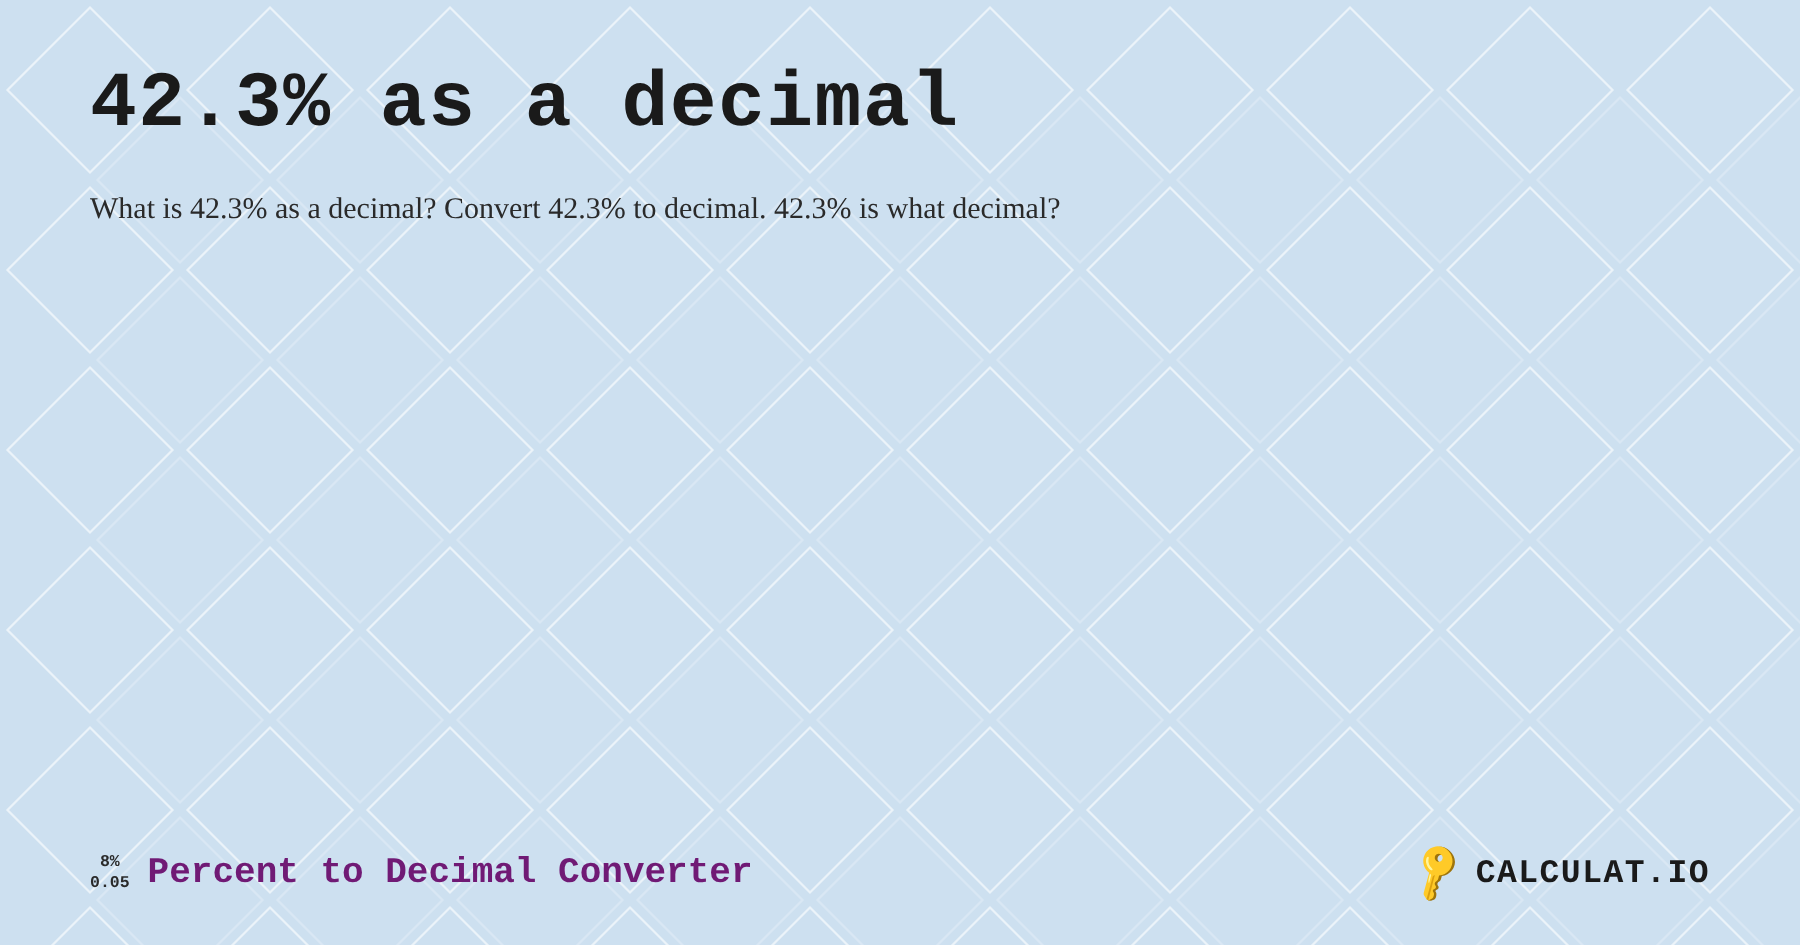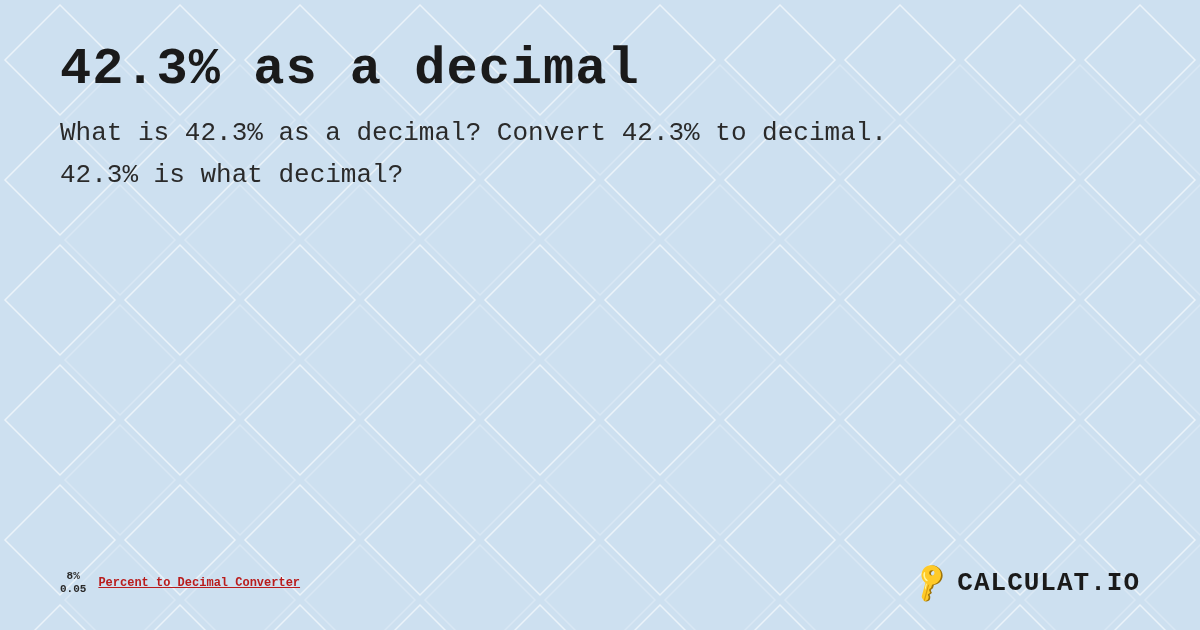--- a/index.html
+++ b/index.html
@@ -40,25 +40,25 @@
     .main-title {
       font-family: 'Courier New', Courier, monospace;
       font-size: 52px;
       font-weight: 900;
       color: #1a1a1a;
       letter-spacing: 1px;
       margin-bottom: 10px;
     }
 
     .description {
-      font-family: Liberation Mono, monospace;
-      font-size: 26px;
+      font-family: Liberation Serif, serif;
+      font-size: 20px;
       color: #2a2a2a;
       line-height: 1.6;
-      margin-top: 14px;
+      margin-top: 24px;
       max-width: 900px;
     }
 
     .result-section {
       margin-top: 30px;
     }
 
     .result-text {
       font-family: 'Courier New', Courier, monospace;
       font-size: 36px;
@@ -85,35 +85,34 @@
       font-family: 'Courier New', Courier, monospace;
       font-size: 11px;
       font-weight: bold;
       color: #2a2a2a;
       line-height: 1.2;
       text-align: center;
     }
 
     .footer-label {
       font-family: 'Courier New', Courier, monospace;
-      font-size: 12px;
+      font-size: 24px;
       font-weight: 900;
-      color: #b91c1c;
-      text-decoration: underline;
+      color: #701a75;
     }
 
     .footer-right {
       display: flex;
       align-items: center;
       gap: 8px;
     }
 
     .calculat-logo {
       font-family: 'Courier New', Courier, monospace;
-      font-size: 26px;
+      font-size: 22px;
       font-weight: 900;
       color: #1a1a1a;
       letter-spacing: 1px;
     }
 
     .key-icon {
       font-size: 28px;
       transform: rotate(-30deg);
       display: inline-block;
       color: #1a1a1a;

